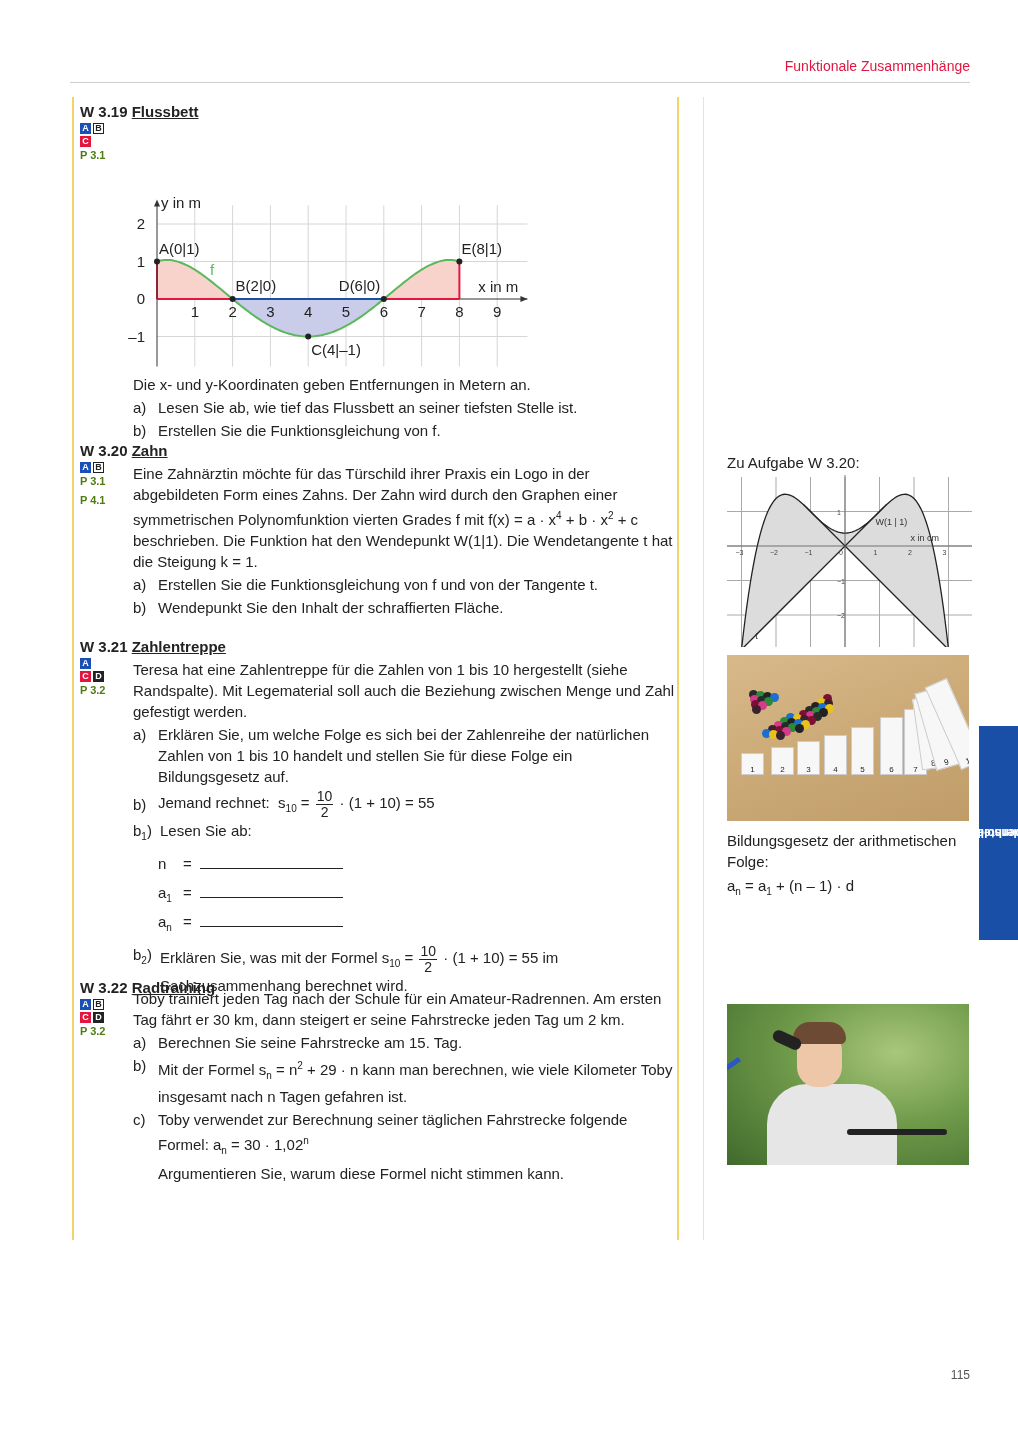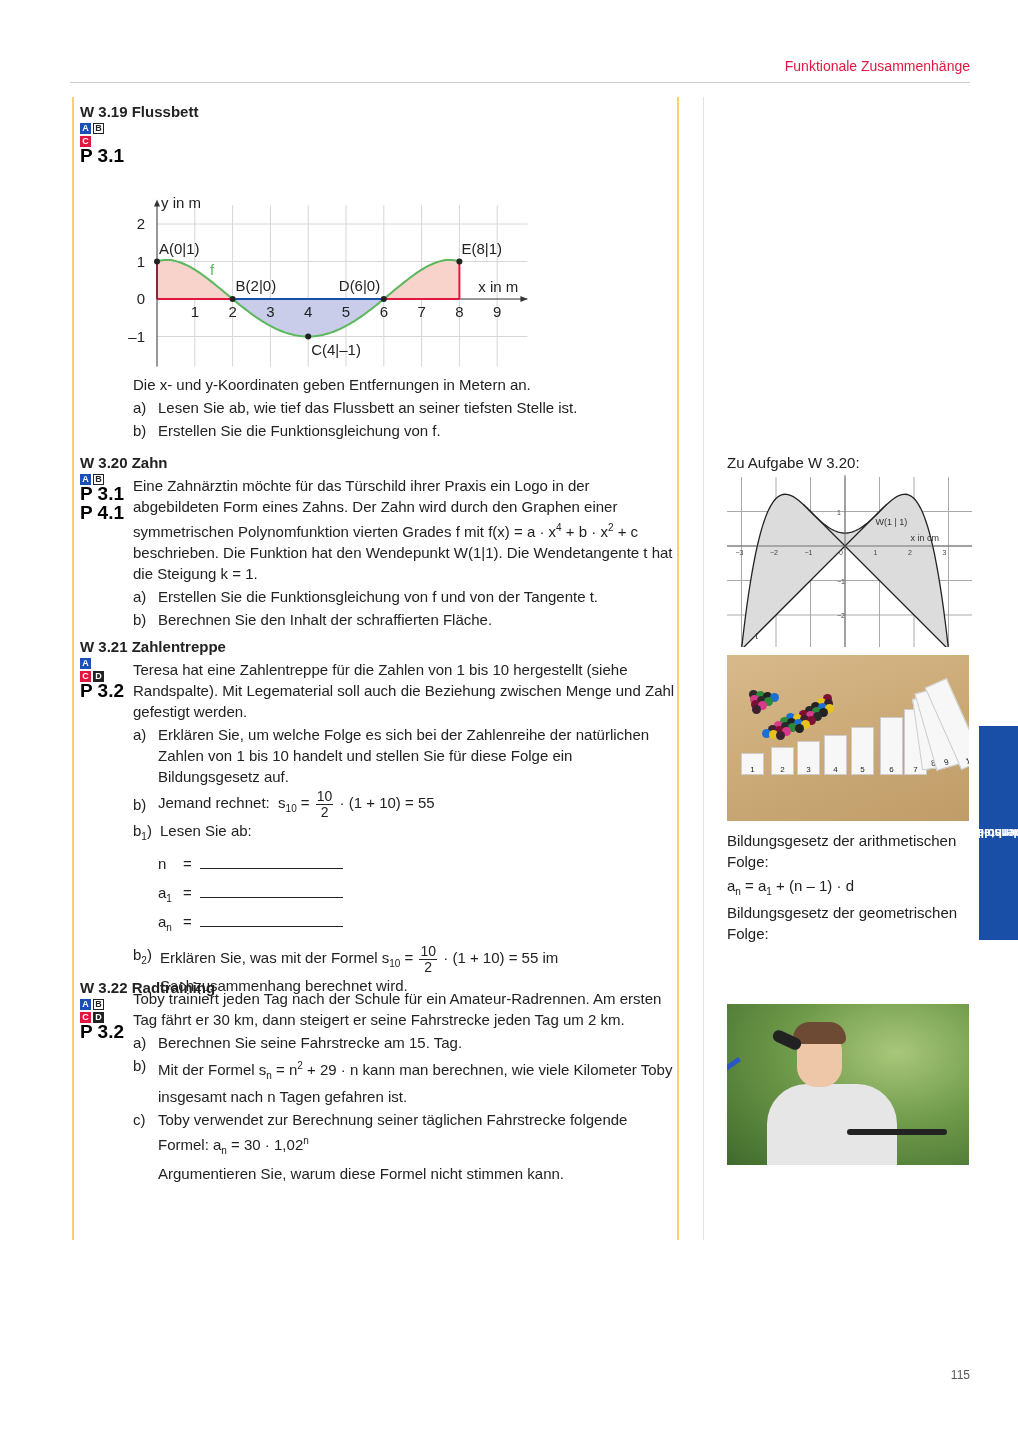--- a/index.html
+++ b/index.html
@@ -7,29 +7,29 @@
            font-family: "Liberation Sans", "DejaVu Sans", sans-serif; color: #222; }
     .header-title { position: absolute; right: 48px; top: 58px; color: #e2173f; font-size: 14px; }
     .header-rule { position: absolute; left: 70px; right: 48px; top: 82px; height: 1px; background: #cfcfcf; }
     .main-margin { position: absolute; left: 72px; top: 97px; width: 2px; height: 1143px; background: #f3d468; }
     .main-margin-r { position: absolute; left: 677px; top: 97px; width: 2px; height: 1143px; background: #f3d468; }
     .side-margin { position: absolute; left: 703px; top: 97px; width: 1px; height: 1143px; background: #e3e3e3; }
 
     .task { position: absolute; left: 80px; width: 595px; }
     .task-head { font-size: 15px; line-height: 19px; }
     .task-head .num { font-weight: bold; }
-    .task-head .name { font-weight: bold; }
+    .task-head .name { font-weight: bold; text-decoration: underline; }
     .badges { position: absolute; left: 0; width: 50px; }
     .badge-row { display: flex; gap: 2px; height: 11px; margin-bottom: 2px; }
     .badge { width: 11px; height: 11px; font-size: 9px; line-height: 11px; text-align: center; font-weight: bold; box-sizing: border-box; }
     .badge.A { background: #1a4fb5; color: #fff; }
     .badge.B { background: #fff; color: #222; border: 1px solid #222; line-height: 9px; }
     .badge.C { background: #e2173f; color: #fff; }
     .badge.D { background: #222; color: #fff; }
-    .ptag { color: #000000; font-weight: bold; font-size: 19px; line-height: 19px; }
+    .ptag { color: #4d7c0f; font-weight: bold; font-size: 11px; line-height: 19px; }
     .body-text { position: absolute; left: 53px; width: 545px; font-size: 15px; line-height: 21px; }
     .body-text p { margin: 0; }
     .item { display: flex; margin: 0; }
     .item .lbl { width: 25px; flex: none; }
     .item .txt { flex: 1; }
     .sub { font-size: 10px; vertical-align: -4px; }
     .sup { font-size: 10px; vertical-align: 6px; }
     .frac { display: inline-flex; flex-direction: column; align-items: center; vertical-align: middle; font-size: 14px; line-height: 15px; margin: 0 2px; }
     .frac .n { border-bottom: 1px solid #222; padding: 0 1px; }
     .blank-row { display: flex; align-items: baseline; height: 29px; padding-left: 25px; }
@@ -127,42 +127,42 @@
         <span class="lbl">a)</span>
         <span class="txt">Lesen Sie ab, wie tief das Flussbett an seiner tiefsten Stelle ist.</span>
       </p>
     <p class="item" style="margin-top:2px">
         <span class="lbl">b)</span>
         <span class="txt">Erstellen Sie die Funktionsgleichung von f.</span>
       </p>
   </div>
 </div>
 
-<div class="task" style="top:453px;">
+<div class="task" style="top:441px;">
   <div class="task-head">
     <span class="num">W 3.20</span>
     <span class="name">Zahn</span>
   </div>
   <div class="badges" style="top:21px;">
     <div class="badge-row">
         <span class="badge A">A</span>
         <span class="badge B">B</span>
       </div>
     <div class="ptag" style="margin-top:-3px">P 3.1</div>
     <div class="ptag">P 4.1</div>
   </div>
   <div class="body-text" style="top:22px;">
     <p><span>Eine Zahnärztin möchte für das Türschild ihrer Praxis ein Logo in der abgebildeten Form eines Zahns. Der Zahn wird durch den Graphen einer symmetrischen Polynomfunktion vierten Grades f mit f(x) = a · x</span><span class="sup">4</span><span> + b · x</span><span class="sup">2</span><span> + c beschrieben. Die Funktion hat den Wendepunkt W(1|1). Die Wendetangente t hat die Steigung k = 1.</span></p>
     <p class="item" style="margin-top:2px">
         <span class="lbl">a)</span>
         <span class="txt">Erstellen Sie die Funktionsgleichung von f und von der Tangente t.</span>
       </p>
     <p class="item" style="margin-top:2px">
         <span class="lbl">b)</span>
-        <span class="txt">Berechnen Sie den Inhalt der schraffierten Fläche.</span>
+        <span class="txt">Wendepunkt Sie den Inhalt der schraffierten Fläche.</span>
       </p>
   </div>
 </div>
 
 <div class="task" style="top:637px;">
   <div class="task-head">
     <span class="num">W 3.21</span>
     <span class="name">Zahlentreppe</span>
   </div>
   <div class="badges" style="top:21px;">
@@ -342,21 +342,20 @@
       <div style="position: absolute; left: 177px; bottom: 46px; width: 21px; height: 64px; background: rgb(247, 247, 247); border: 1px solid rgb(204, 204, 204); transform: rotate(0deg); font-size: 8px; text-align: center; display: flex; align-items: flex-end; justify-content: center; color: rgb(34, 34, 34);">7</div>
       <div style="position: absolute; left: 190px; bottom: 52px; width: 22px; height: 70px; background: rgb(247, 247, 247); border: 1px solid rgb(204, 204, 204); transform: rotate(-8deg); font-size: 8px; text-align: center; display: flex; align-items: flex-end; justify-content: center; color: rgb(34, 34, 34);">8</div>
       <div style="position: absolute; left: 198px; bottom: 52px; width: 22px; height: 78px; background: rgb(247, 247, 247); border: 1px solid rgb(204, 204, 204); transform: rotate(-16deg); font-size: 8px; text-align: center; display: flex; align-items: flex-end; justify-content: center; color: rgb(34, 34, 34);">9</div>
       <div style="position: absolute; left: 215px; bottom: 52px; width: 22px; height: 88px; background: rgb(247, 247, 247); border: 1px solid rgb(204, 204, 204); transform: rotate(-24deg); font-size: 8px; text-align: center; display: flex; align-items: flex-end; justify-content: center; color: rgb(34, 34, 34);">10</div>
     </div>
 </div>
 
 <div class="side" style="top:830px;">
   <div>Bildungsgesetz der arithmetischen Folge:</div>
   <div style="margin-top:3px"><span>a</span><span class="sub">n</span><span> = a</span><span class="sub">1</span><span> + (n – 1) · d</span></div>
-  <div>Bildungsgesetz der geometrischen Folge:</div>
 </div>
 
 <div class="photo" style="left:727px;top:1004px;width:242px;height:161px;background:radial-gradient(ellipse at 70% 30%,#a9c77a 0%,#6f9a4a 45%,#3f6a2c 100%);">
   <div style="position:absolute;left:40px;top:80px;width:130px;height:90px;background:#e6e6e6;border-radius:40px 40px 0 0;"></div>
   <div style="position:absolute;left:70px;top:25px;width:45px;height:58px;background:#eec6a8;border-radius:22px 22px 20px 20px;"></div>
   <div style="position:absolute;left:66px;top:18px;width:53px;height:22px;background:#6d4a33;border-radius:24px 24px 8px 8px;"></div>
   <div style="position:absolute;left:10px;top:55px;width:5px;height:100px;background:#2a56c6;transform:rotate(55deg);transform-origin:top;"></div>
   <div style="position:absolute;left:45px;top:30px;width:30px;height:12px;background:#222;border-radius:8px;transform:rotate(25deg);"></div>
   <div style="position:absolute;left:120px;top:125px;width:100px;height:6px;background:#222;border-radius:3px;"></div>
 </div>

